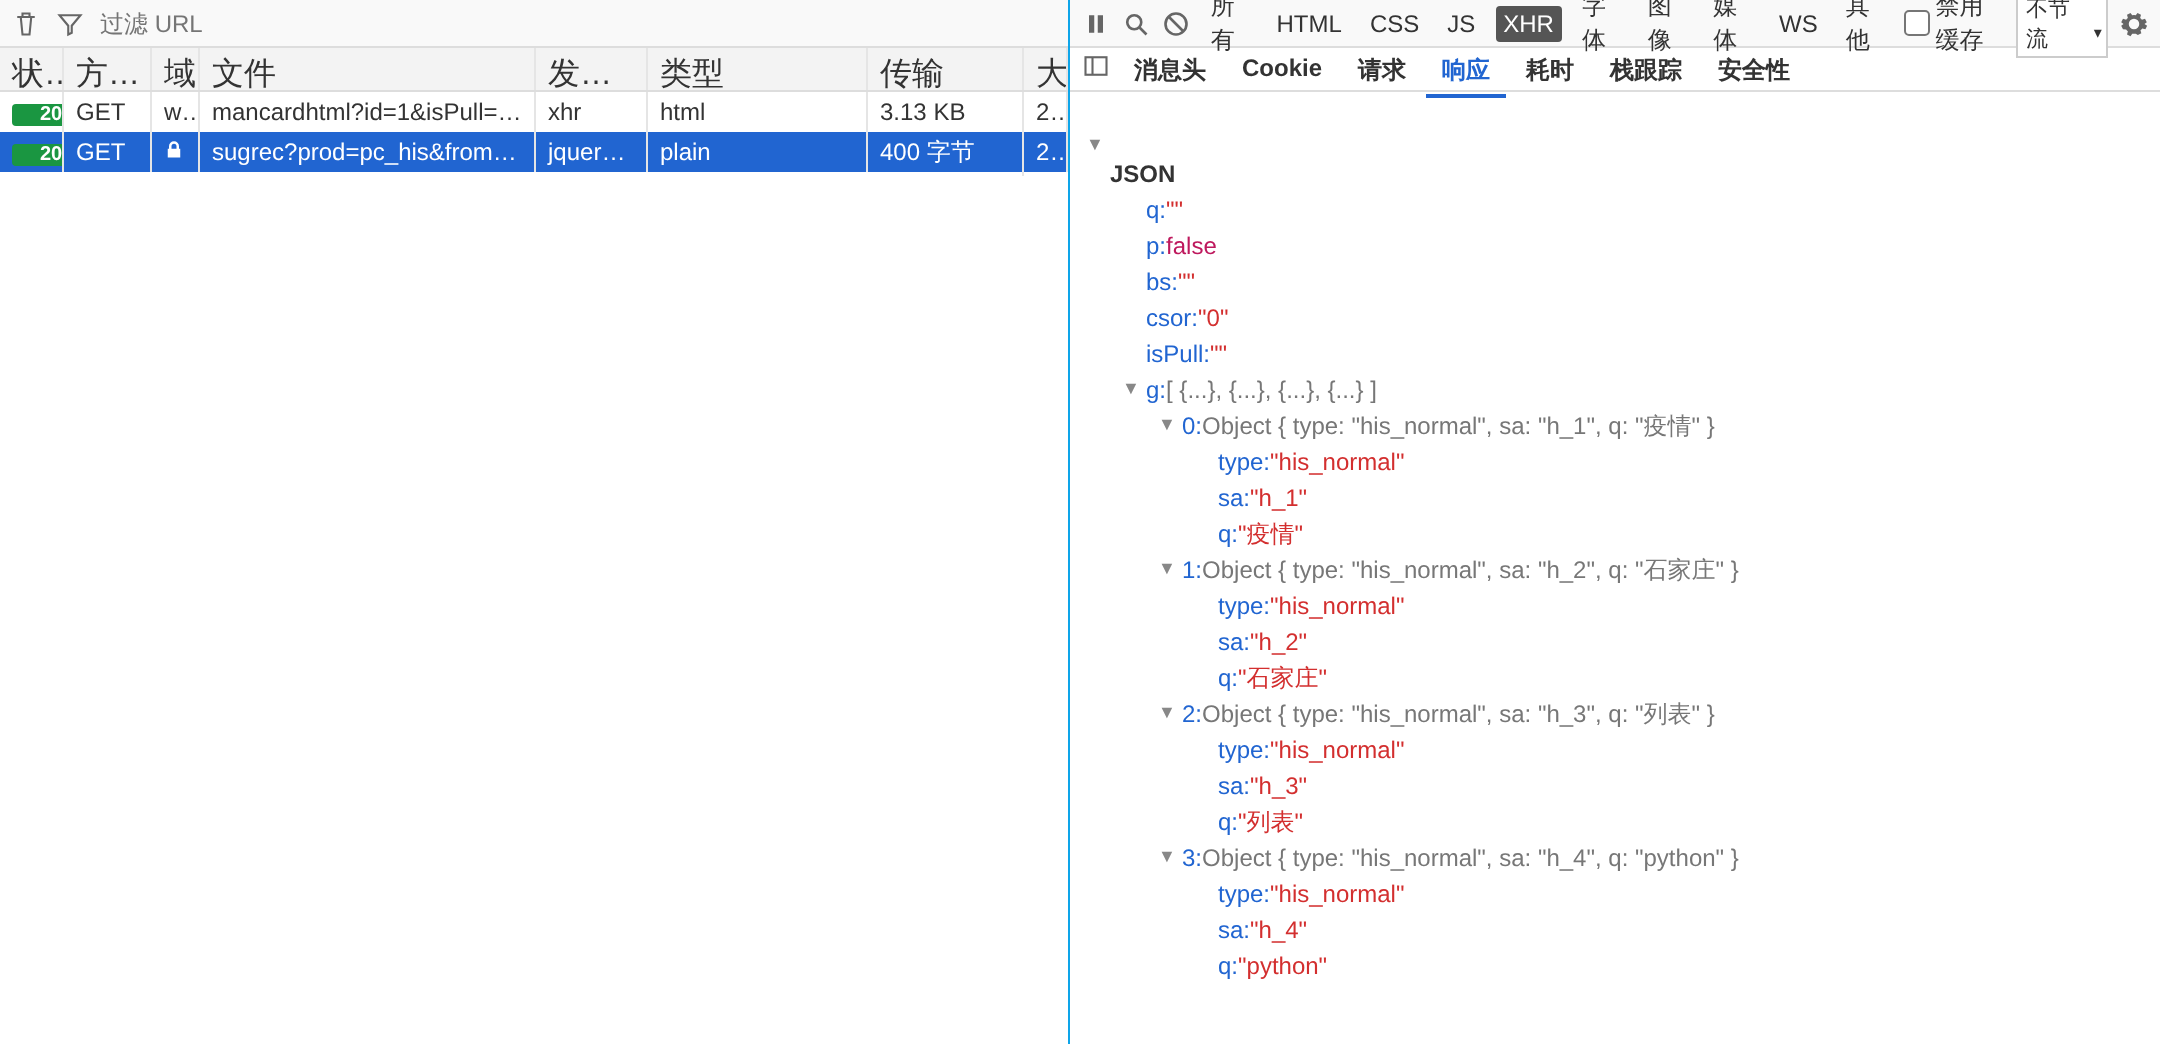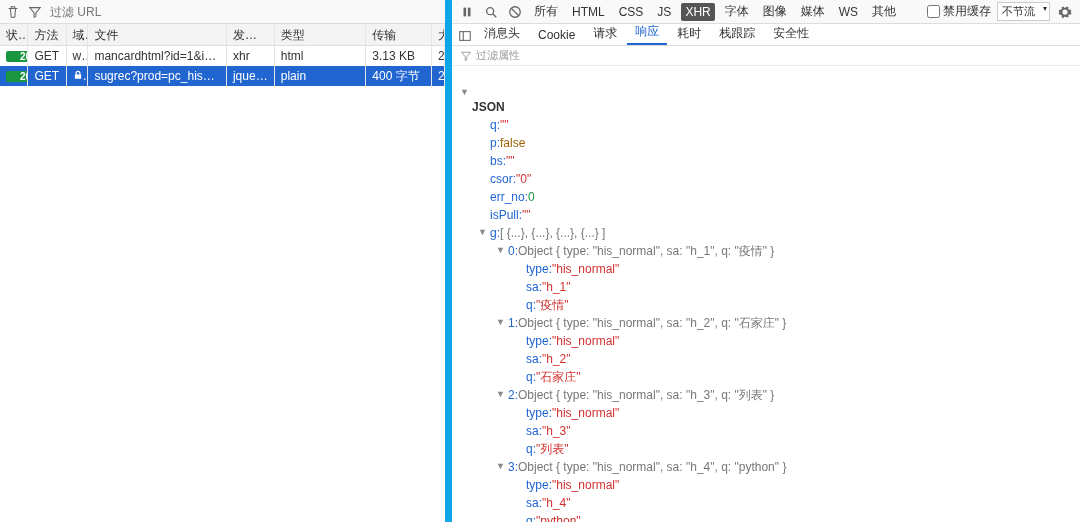--- a/index.html
+++ b/index.html
@@ -1,58 +1,58 @@
 <!DOCTYPE html>
 <html><head>
   <meta charset="utf-8">
   <style>
     * { box-sizing: border-box; margin: 0; padding: 0; font-family: "Segoe UI", Arial, sans-serif; }
     body { background: #fff; font-size: 12px; color: #333; }
     .container { display: flex; height: 522px; width: 1080px; }
-    .left-panel { width: 452px; border-right: 7px solid #0ea5e9; display: flex; flex-direction: column; }
+    .left-panel { width: 535px; border-right: 1px solid #0ea5e9; display: flex; flex-direction: column; }
     .right-panel { flex: 1; display: flex; flex-direction: column; background: #fff; }
     .toolbar { display: flex; align-items: center; height: 24px; border-bottom: 1px solid #ddd; padding: 0 4px; gap: 4px; }
     .left-toolbar { background: #f9f9f9; }
     .icon-btn { width: 18px; height: 18px; display: flex; align-items: center; justify-content: center; cursor: pointer; color: #666; }
     .icon-btn svg { width: 14px; height: 14px; }
     .filter-input { flex: 1; border: none; outline: none; background: transparent; font-size: 12px; padding: 2px; color: #999; }
     .right-toolbar { background: #f9f9f9; gap: 6px; padding: 0 6px; }
     .filter-tab { cursor: pointer; padding: 2px 4px; color: #333; font-size: 12px; }
     .filter-tab.active { background: #555; color: #fff; border-radius: 2px; }
     .checkbox-wrap { display: flex; align-items: center; gap: 3px; margin-left: auto; }
     .checkbox-wrap input { }
     .throttle { border: 1px solid #ccc; padding: 1px 14px 1px 4px; font-size: 11px; position: relative; background: #fff; }
     .throttle::after { content: "▾"; position: absolute; right: 2px; font-size: 8px; }
-    .table-header { display: flex; height: 22px; background: #f3f3f3; border-bottom: 1px solid #ddd; font-size: 12px; }
+    .table-header { display: flex; height: 22px; background: #f3f3f3; border-bottom: 1px solid #ddd; font-size: 16px; }
     .th, .td { padding: 3px 6px; overflow: hidden; white-space: nowrap; text-overflow: ellipsis; border-right: 1px solid #e5e5e5; }
     .col-status { width: 32px; }
     .col-method { width: 44px; }
     .col-domain { width: 24px; }
     .col-file { width: 168px; }
     .col-initiator { width: 56px; }
     .col-type { width: 110px; }
     .col-transfer { width: 78px; }
     .col-size { flex: 1; }
     .table-body { flex: 1; overflow: hidden; }
     .row { display: flex; height: 20px; font-size: 12px; align-items: center; }
     .row.selected { background: #2165d1; color: #fff; }
     .row.selected .status-badge { background: #1a9641; color: #fff; }
     .status-badge { background: #1a9641; color: #fff; font-size: 10px; padding: 0 14px; border-radius: 2px; font-weight: bold; display: inline-block; }
-    .sub-toolbar { display: flex; align-items: flex-end; height: 22px; border-bottom: 1px solid #ddd; padding: 0 4px; gap: 2px; }
+    .sub-toolbar { display: flex; align-items: flex-start; height: 22px; border-bottom: 1px solid #ddd; padding: 0 4px; gap: 2px; font-weight: bold; }
     .response-tab { padding: 3px 8px; cursor: pointer; font-size: 12px; color: #333; }
     .response-tab.active { color: #2165d1; border-bottom: 2px solid #2165d1; }
     .filter-props { display: flex; align-items: center; height: 20px; padding: 0 8px; border-bottom: 1px solid #eee; gap: 4px; color: #999; font-size: 11px; }
     .json-tree { flex: 1; overflow: auto; padding: 4px 0; font-size: 12px; line-height: 1.5; font-family: Consolas, monospace; }
     .tree-row { display: flex; align-items: center; padding: 0; white-space: nowrap; }
     .tree-arrow { display: inline-block; width: 10px; cursor: pointer; color: #888; font-size: 9px; margin-right: 2px; }
     .tree-indent { display: inline-block; }
     .json-label { color: #333; font-weight: bold; margin-top: 28px; }
     .json-key { color: #2165d1; }
     .json-string { color: #d32f2f; }
-    .json-literal { color: #a16207; }
+    .json-literal { color: #be185d; }
     .json-num { color: #1a9641; }
     .json-preview { color: #777; font-style: normal; }
   </style>
 </head>
 <body>
 
 <div class="container">
 
   <div class="left-panel">
     <div class="toolbar left-toolbar">
@@ -153,26 +153,20 @@
           </svg>
         </span>
       <span class="response-tab">消息头</span>
       <span class="response-tab">Cookie</span>
       <span class="response-tab">请求</span>
       <span class="response-tab active">响应</span>
       <span class="response-tab">耗时</span>
       <span class="response-tab">栈跟踪</span>
       <span class="response-tab">安全性</span>
     </div>
-    <div class="filter-props">
-      <svg width="12" height="12" viewBox="0 0 16 16" fill="none" stroke="#999" stroke-width="1.2">
-          <path d="M2 3h12l-5 6v4l-2 1v-5z"></path>
-        </svg>
-      <span>过滤属性</span>
-    </div>
     <div class="json-tree" id="json-tree">
         <div class="tree-row">
           <span class="tree-indent" style="width:8px"></span>
           <span class="tree-arrow">▼</span>
           <span class="json-label">JSON</span>
         </div>
         <div class="tree-row">
           <span class="tree-indent" style="width:26px"></span>
           <span class="tree-arrow"></span>
           <span class="json-key">q:</span> 
@@ -188,26 +182,20 @@
           <span class="tree-indent" style="width:26px"></span>
           <span class="tree-arrow"></span>
           <span class="json-key">bs:</span> 
           <span class="json-string">""</span>
         </div>
         <div class="tree-row">
           <span class="tree-indent" style="width:26px"></span>
           <span class="tree-arrow"></span>
           <span class="json-key">csor:</span> 
           <span class="json-string">"0"</span>
-        </div>
-        <div class="tree-row">
-          <span class="tree-indent" style="width:26px"></span>
-          <span class="tree-arrow"></span>
-          <span class="json-key">err_no:</span> 
-          <span class="json-num">0</span>
         </div>
         <div class="tree-row">
           <span class="tree-indent" style="width:26px"></span>
           <span class="tree-arrow"></span>
           <span class="json-key">isPull:</span> 
           <span class="json-string">""</span>
         </div>
         <div class="tree-row">
           <span class="tree-indent" style="width:26px"></span>
           <span class="tree-arrow">▼</span>

